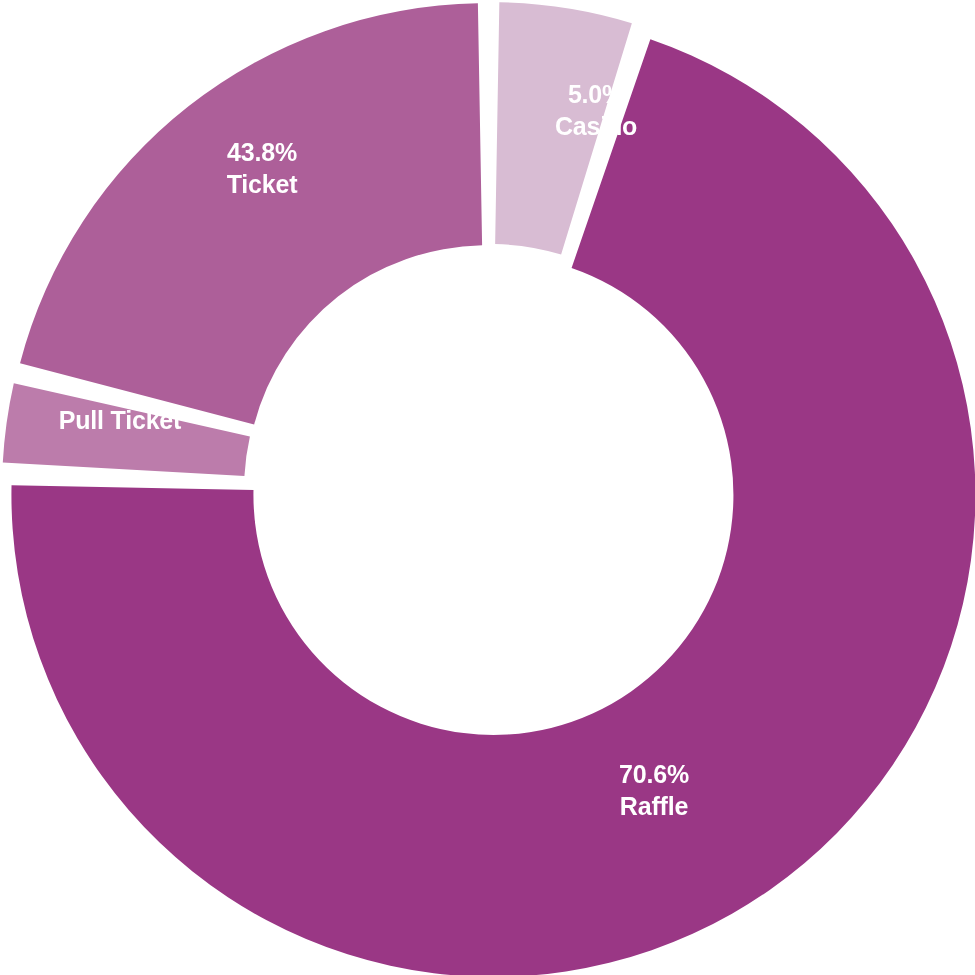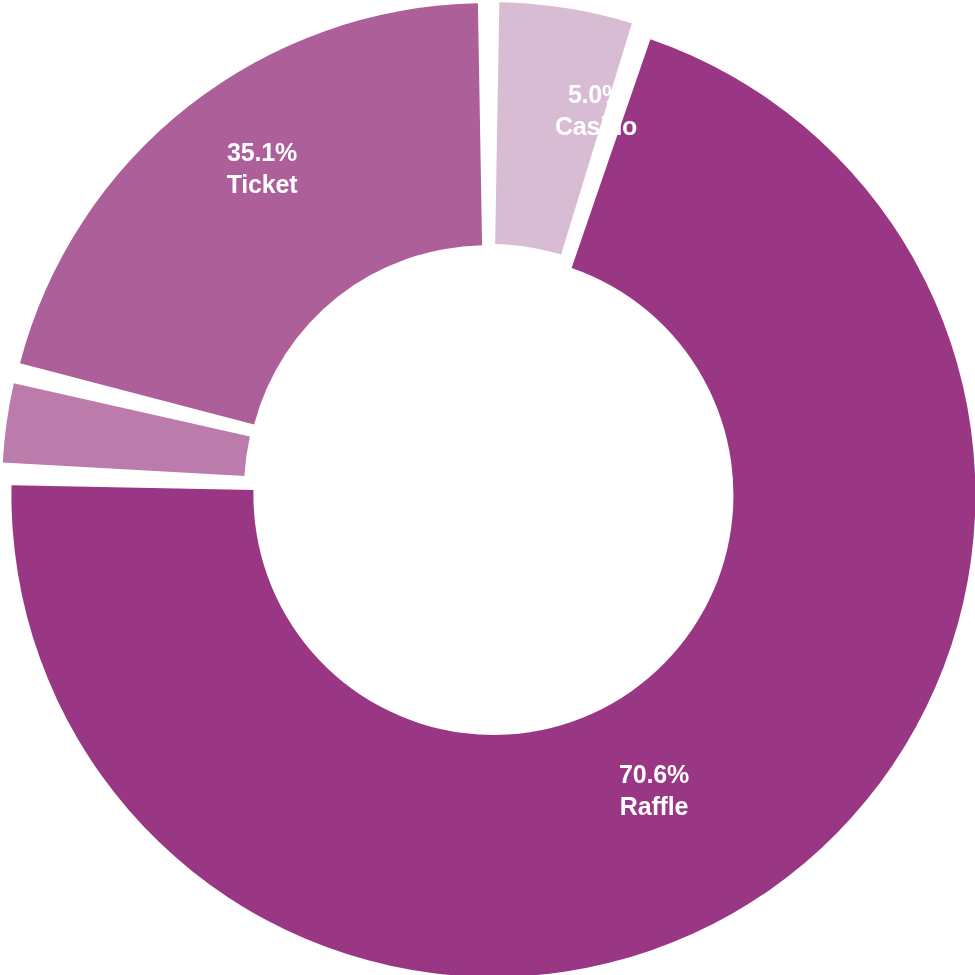--- a/index.html
+++ b/index.html
@@ -60,20 +60,21 @@
   <div id="labels-layer">
       <div class="slice-label" style="left: 565px; top: 110px; margin-left: 31px;">
         <span class="pct">5.0%</span>
         <span class="nm">Casino</span>
       </div>
       <div class="slice-label" style="left: 654px; top: 790px;">
         <span class="pct">70.6%</span>
         <span class="nm">Raffle</span>
       </div>
       <div class="slice-label" style="left: 120px; top: 420px;">
+        <span class="nm">Pull Ticket</span>
       </div>
       <div class="slice-label" style="left: 262px; top: 168px;">
-        <span class="pct">35.1%</span>
+        <span class="pct">43.8%</span>
         <span class="nm">Ticket</span>
       </div>
     </div>
 
 </div>
 
 </body></html>

